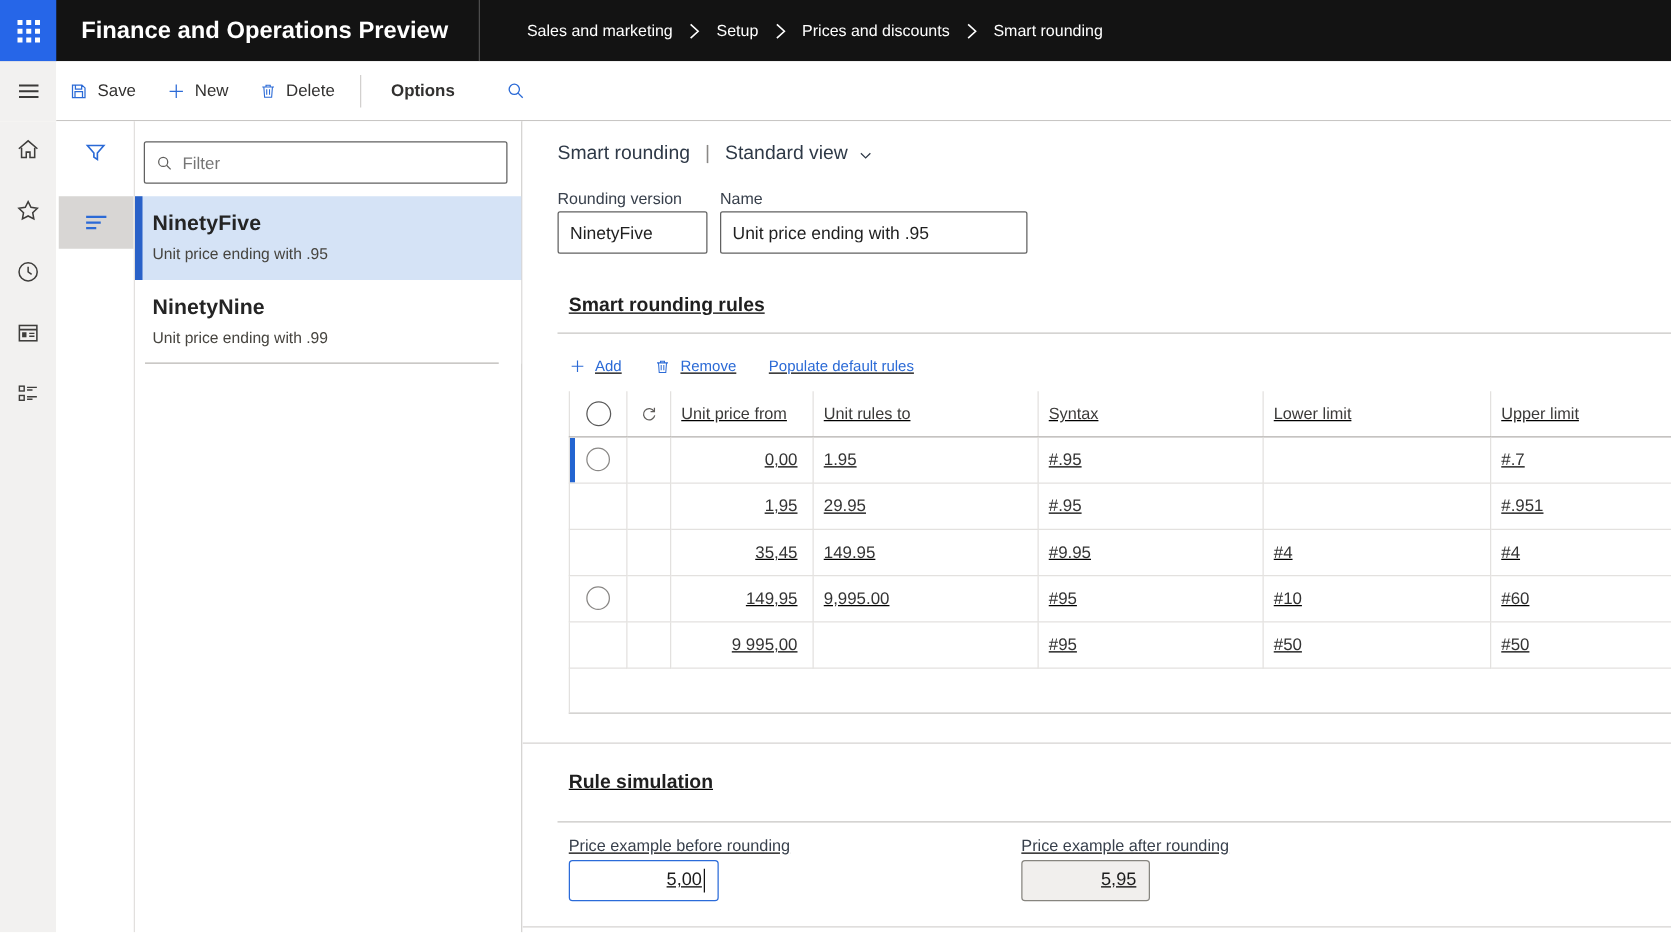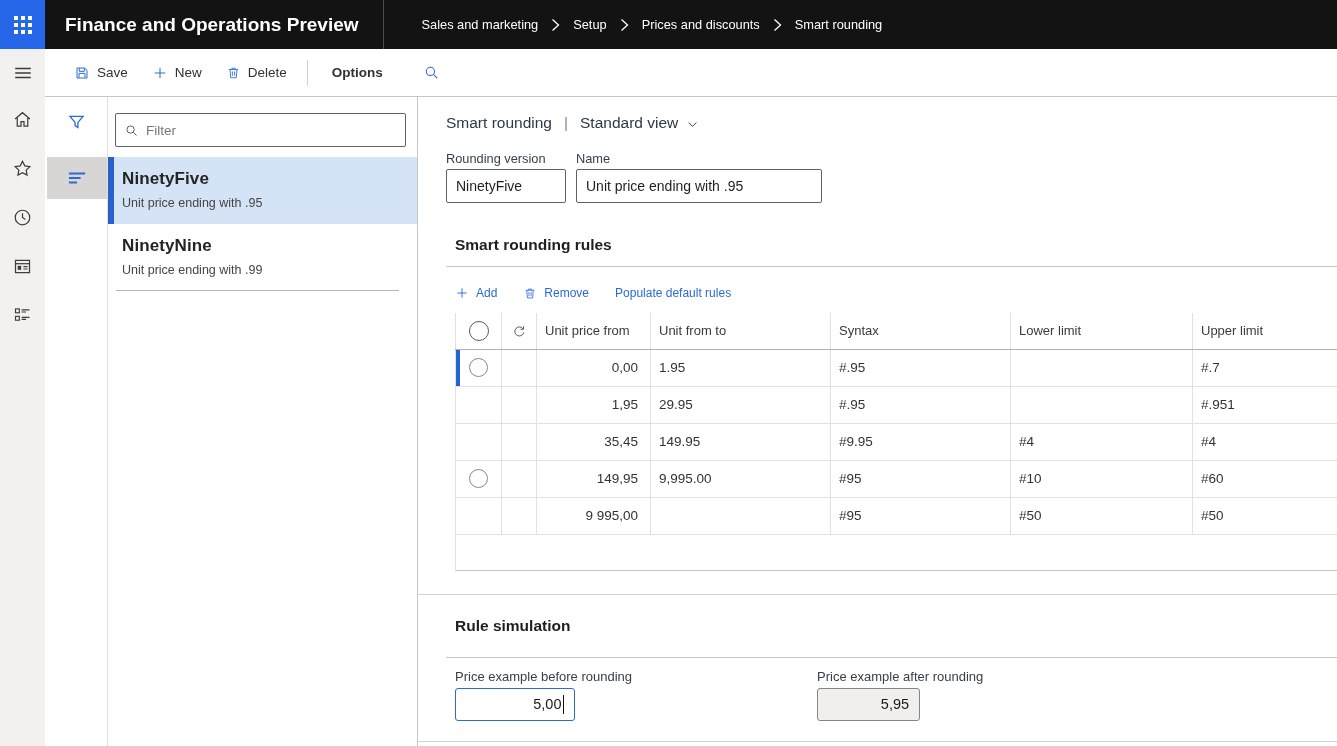--- a/index.html
+++ b/index.html
@@ -30,21 +30,21 @@
   .waffle i{background:#fff;width:4px;height:4px;display:block;}
   .product-title{font-size:19px;font-weight:700;display:flex;align-items:center;padding:0 24px 0 20px;white-space:nowrap;}
   .topbar-divider{width:1px;background:#4c4c4c;margin:0;}
   .breadcrumb{display:flex;align-items:center;gap:13px;padding-left:38px;font-size:12.8px;}
   .crumb{color:#fff;cursor:pointer;white-space:nowrap;}
   .crumb-sep{display:flex;align-items:center;}
 
   
   .cmdrow{height:48px;display:flex;flex:0 0 auto;}
   .nav-corner{width:45px;background:var(--nav-gray);display:flex;align-items:center;justify-content:center;flex:0 0 auto;cursor:pointer;}
-  .cmdbar{flex:1;display:flex;align-items:center;border-bottom:1px solid var(--line-dark);padding-left:19px;gap:4px;background:#fff;}
+  .cmdbar{flex:1;display:flex;align-items:center;border-bottom:1px solid var(--line-dark);gap:4px;background:#fff;}
   .cmd-btn{display:flex;align-items:center;gap:7px;font-size:13.5px;color:#323130;padding:6px 10px;cursor:pointer;white-space:nowrap;}
   .cmd-btn svg{color:var(--accent);}
   .cmd-btn.bold{font-weight:700;padding:6px 14px;}
   .cmd-divider{width:1px;height:26px;background:#d2d0ce;margin:0 6px;}
   .cmd-search{padding:6px 10px;margin-left:12px;cursor:pointer;display:flex;align-items:center;}
   .cmd-search svg{color:var(--accent);}
 
   
   .content{flex:1;display:flex;min-height:0;}
   .leftnav{width:45px;background:var(--nav-gray);flex:0 0 auto;display:flex;flex-direction:column;align-items:center;padding-top:11px;gap:27px;}
@@ -74,21 +74,21 @@
   .page-head .pipe{color:#8a8886;}
   .view-switch{display:flex;align-items:center;gap:8px;cursor:pointer;color:#2e3947;}
   .view-switch svg{color:#2e3947;margin-top:2px;}
 
   .fieldrow{display:flex;gap:10px;margin-top:17px;}
   .fieldgroup{display:flex;flex-direction:column;}
   .fieldlabel{font-size:12.8px;color:var(--label);margin-bottom:3px;}
   .textinput{height:34px;border:1px solid var(--input-border);border-radius:2px;font-size:14px;color:#1f1f1f;padding:0 9px;font-family:inherit;background:#fff;outline:none;}
   .w120{width:120px;} .w246{width:246px;}
 
-  .section-pad{padding-left:9px;}
+  .section-pad{padding-left:9px;text-decoration:underline;}
   .sec-title{font-size:15.5px;font-weight:700;color:#1f1f1f;}
   .rule-line{height:1px;background:var(--line-dark);}
 
   .rules-head{margin-top:33px;}
   .rules-rule{margin-top:12px;}
   .grid-actions{display:flex;align-items:center;gap:26px;margin-top:13px;height:26px;}
   .glink{display:flex;align-items:center;gap:7px;color:var(--link);font-size:12px;cursor:pointer;white-space:nowrap;}
 
   table.grid{border-collapse:collapse;table-layout:fixed;width:100%;margin-top:7px;}
   table.grid th,table.grid td{border-right:1px solid var(--line);font-weight:400;overflow:hidden;white-space:nowrap;}
@@ -338,21 +338,21 @@
               <th class="ic"><span class="radio hd"></span></th>
               <th class="ic">
                 <span class="refresh-ic">
                     <svg width="16" height="16" viewBox="0 0 24 24">
                       <path d="M18.4 9.2A6.8 6.8 0 1 0 19.2 14" fill="none" stroke="currentColor" stroke-width="1.5"></path>
                       <path d="M18.8 4.8v4.6h-4.6" fill="none" stroke="currentColor" stroke-width="1.5"></path>
                     </svg>
                   </span>
               </th>
               <th class="num">Unit price from</th>
-              <th>Unit from to</th>
+              <th>Unit rules to</th>
               <th>Syntax</th>
               <th>Lower limit</th>
               <th>Upper limit</th>
             </tr>
           </thead>
           <tbody>
             <tr class="selected">
               <td class="radio-cell"><span class="radio"></span></td>
               <td></td>
               <td class="num">0,00</td>

